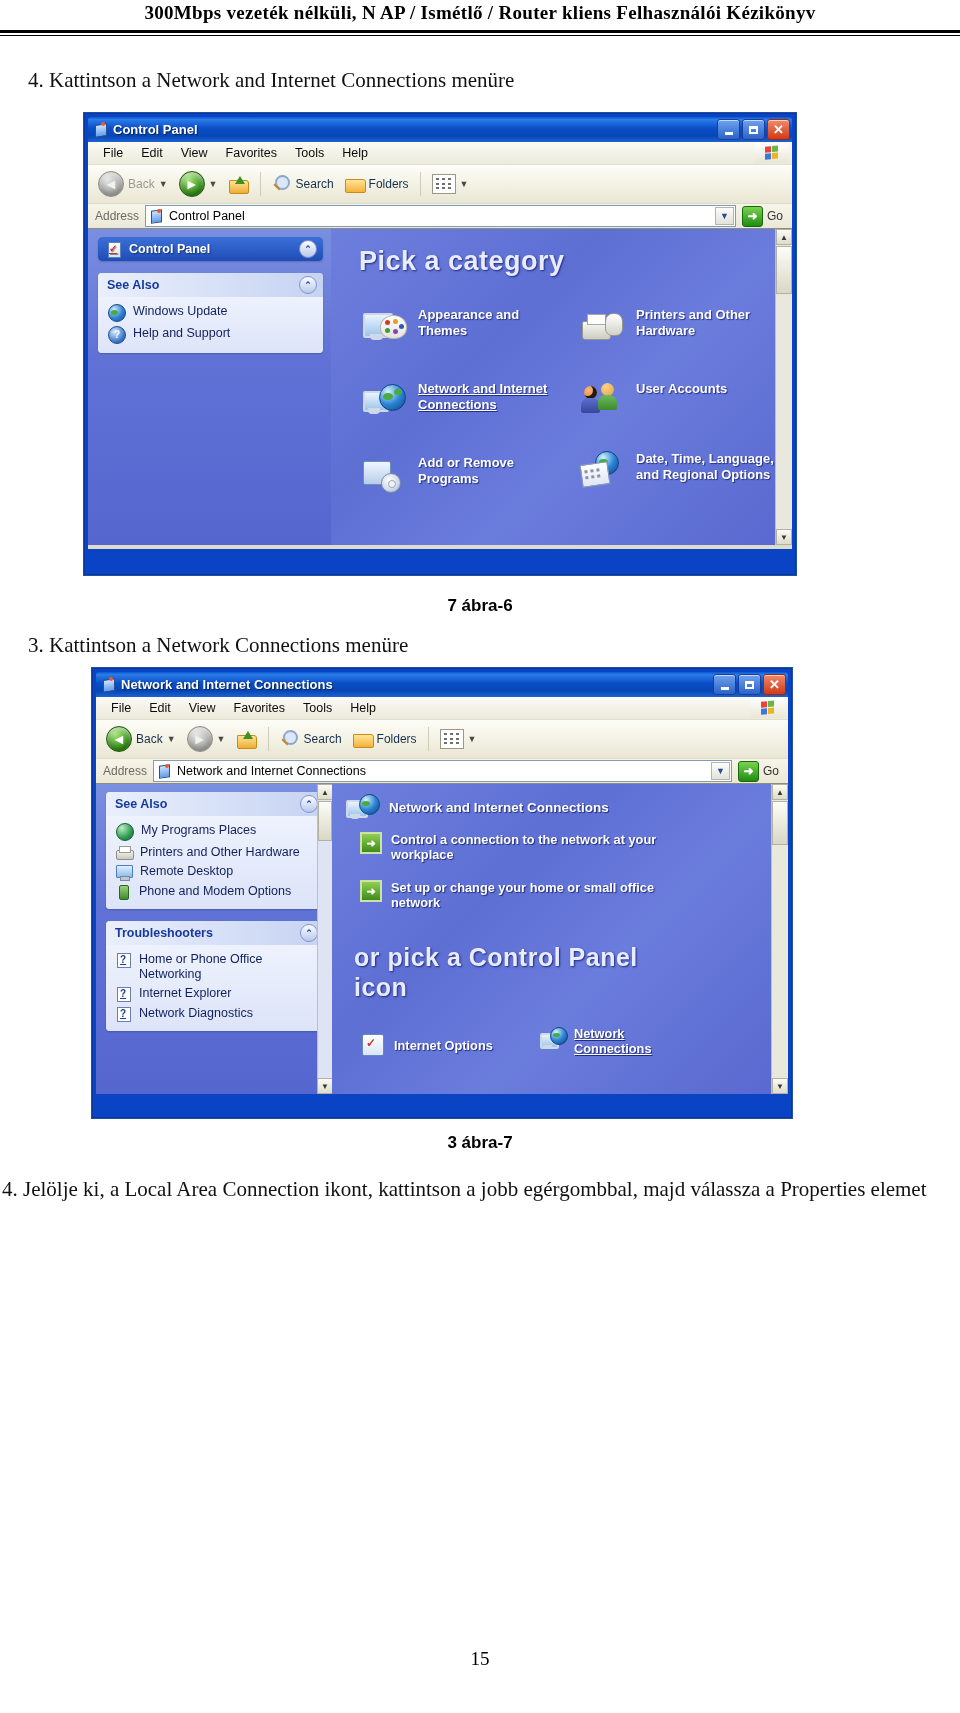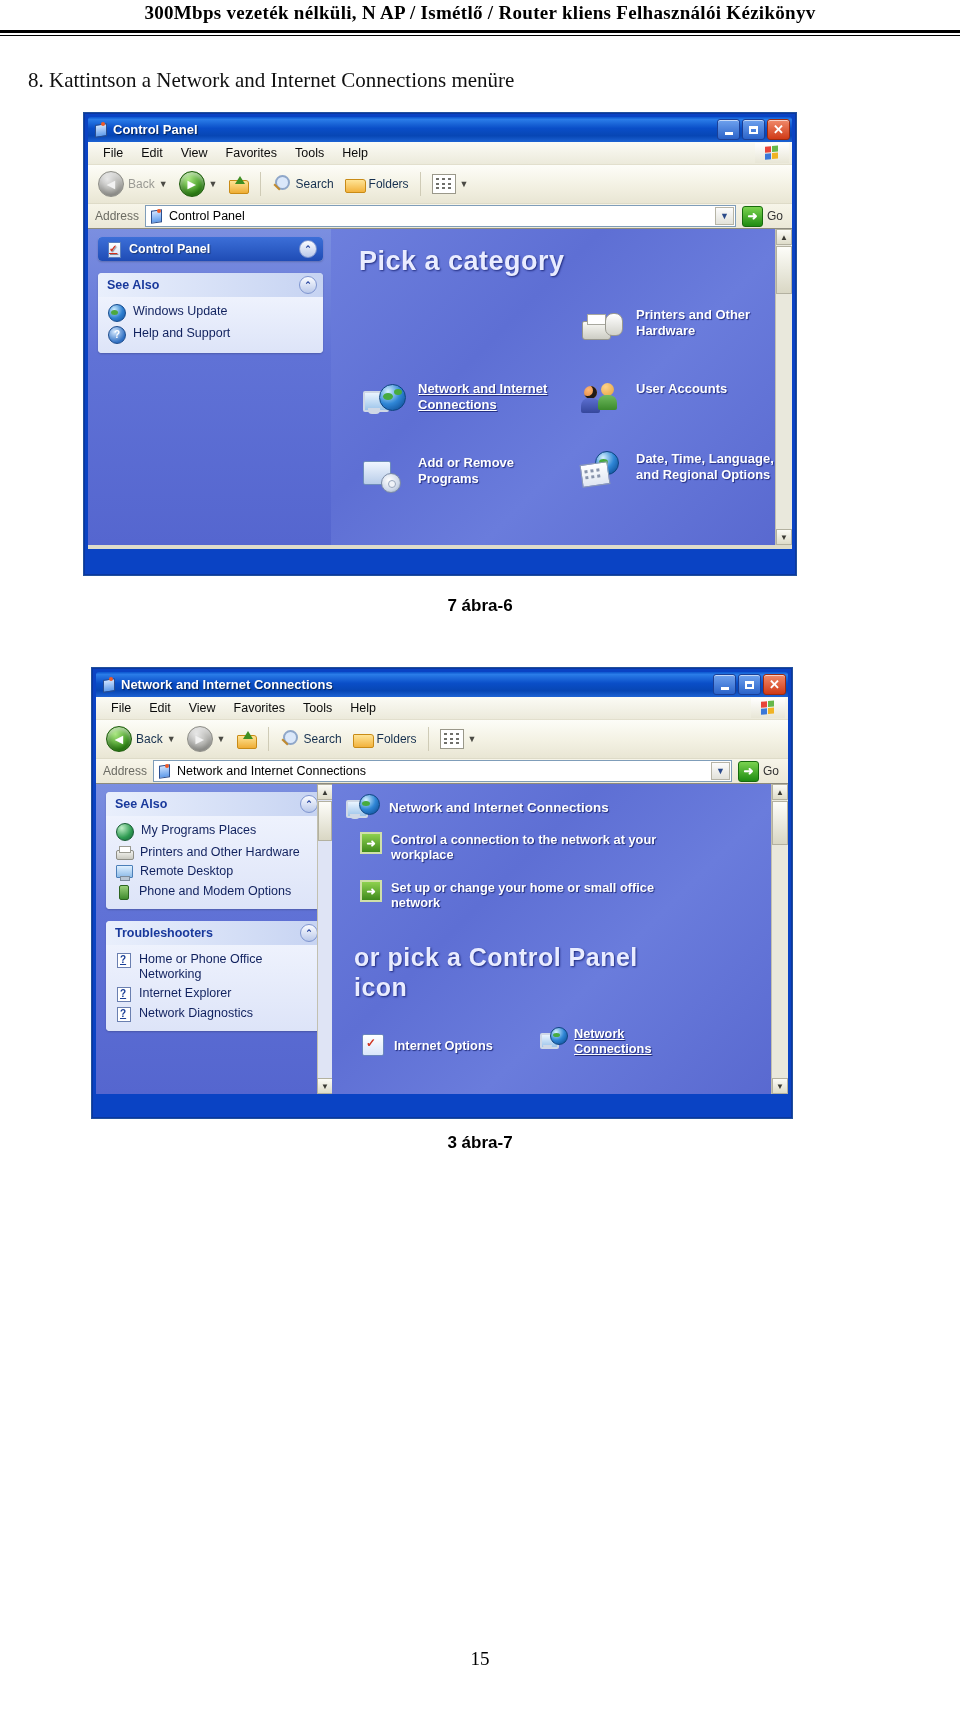--- a/index.html
+++ b/index.html
@@ -261,21 +261,21 @@
 <body>
 
 <div class="page">
 
   <div class="doc-header">
     <div class="htext">300Mbps vezeték nélküli, N AP / Ismétlő / Router kliens   Felhasználói Kézikönyv</div>
     <div class="rule"></div>
     <div class="rule2"></div>
   </div>
 
-  <div class="step step2">8. Kattintson a Network and Internet Connections menüre</div>
+  <div class="step step2">4. Kattintson a Network and Internet Connections menüre</div>
 
   <div class="xpwin xp1">
 
     <div class="titlebar">
       <span class="title-ico">
           <i></i>
           <u></u>
         </span>
       <span class="wintitle">Control Panel</span>
       <span class="winbtns">
@@ -408,20 +408,34 @@
               </div>
             </div>
           </div>
 
         </div>
 
         <div class="rightpane">
 
           <div class="bigheading" style="left:28px;top:17px">Pick a category</div>
 
+          <div class="cat" style="left:32px;top:78px">
+            <span class="caticon">
+              <span class="mon"></span>
+                <span class="monstand"></span>
+              <span class="palette">
+                <s style="left:4px;top:4px;background:#d7382b"></s>
+                <s style="left:12px;top:3px;background:#e8a020"></s>
+                <s style="left:18px;top:8px;background:#2f59b8"></s>
+                <s style="left:4px;top:12px;background:#3f9b35"></s>
+                <s style="left:12px;top:13px;background:#8a43b5"></s>
+              </span>
+            </span>
+            <span class="catlabel">Appearance and Themes</span>
+          </div>
 
           <div class="cat" style="left:250px;top:78px">
             <span class="caticon">
               <span class="prnt"></span>
                 <span class="prntpaper"></span>
                 <span class="mouse"></span>
             </span>
             <span class="catlabel">Printers and Other Hardware</span>
           </div>
 
@@ -483,20 +497,21 @@
           </div>
 
         </div>
       </div>
       <div class="statusline"></div>
     </div>
   </div>
 
   <div class="figcap figcap6">7 ábra-6</div>
 
+  <div class="step step3">3. Kattintson a Network Connections menüre</div>
 
   <div class="xpwin xp2">
 
     <div class="titlebar">
       <span class="title-ico">
           <i></i>
           <u></u>
         </span>
       <span class="wintitle">Network and Internet Connections</span>
       <span class="winbtns">
@@ -718,16 +733,17 @@
             <span class="sbtn">▼</span>
           </div>
 
         </div>
       </div>
     </div>
   </div>
 
   <div class="figcap figcap7">3 ábra-7</div>
 
+  <div class="para4">4. Jelölje ki, a Local Area Connection ikont, kattintson a jobb egérgombbal, majd válassza a Properties elemet</div>
 
   <div class="pagenum">15</div>
 
 </div>
 
 </body></html>

